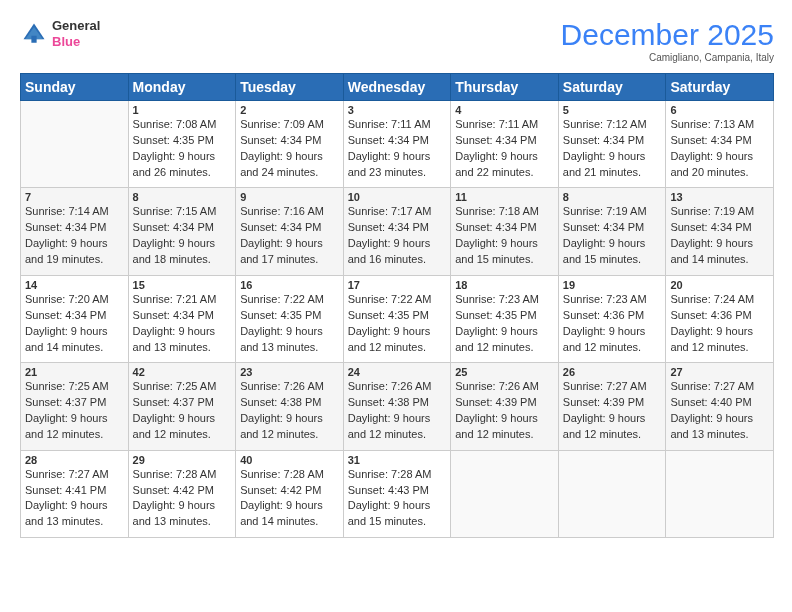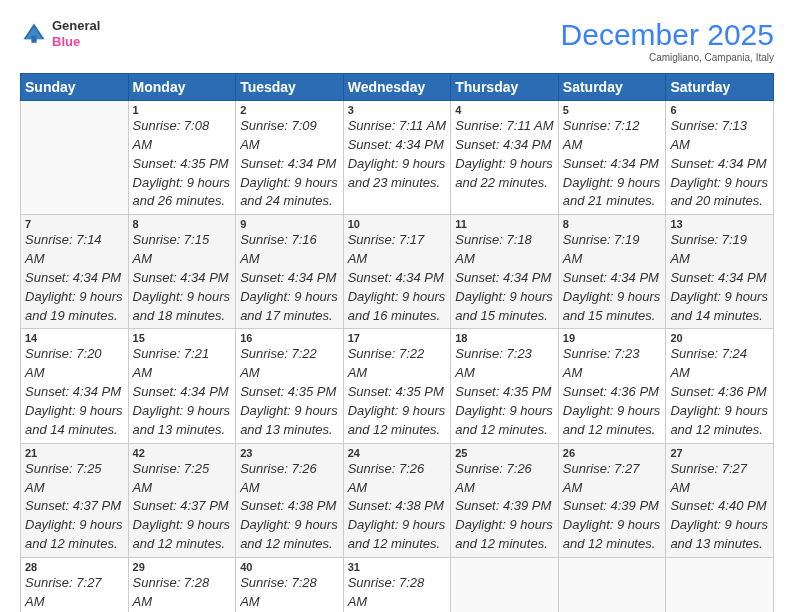--- a/index.html
+++ b/index.html
@@ -78,24 +78,23 @@
     .calendar td.empty {
       background: #f9f9f9;
     }
     .day-num {
       font-size: 11px;
       font-weight: bold;
       display: block;
       margin-bottom: 1px;
     }
     .day-info {
-      font-size: 13px;
+      font-size: 11px;
       line-height: 1.45;
       color: #333;
-      font-style: italic;
     }
     .row-alt td {
       background: #f5f5f5;
     }
   </style>
 </head>
 <body>
 
 <div class="page">
   <div class="header">

